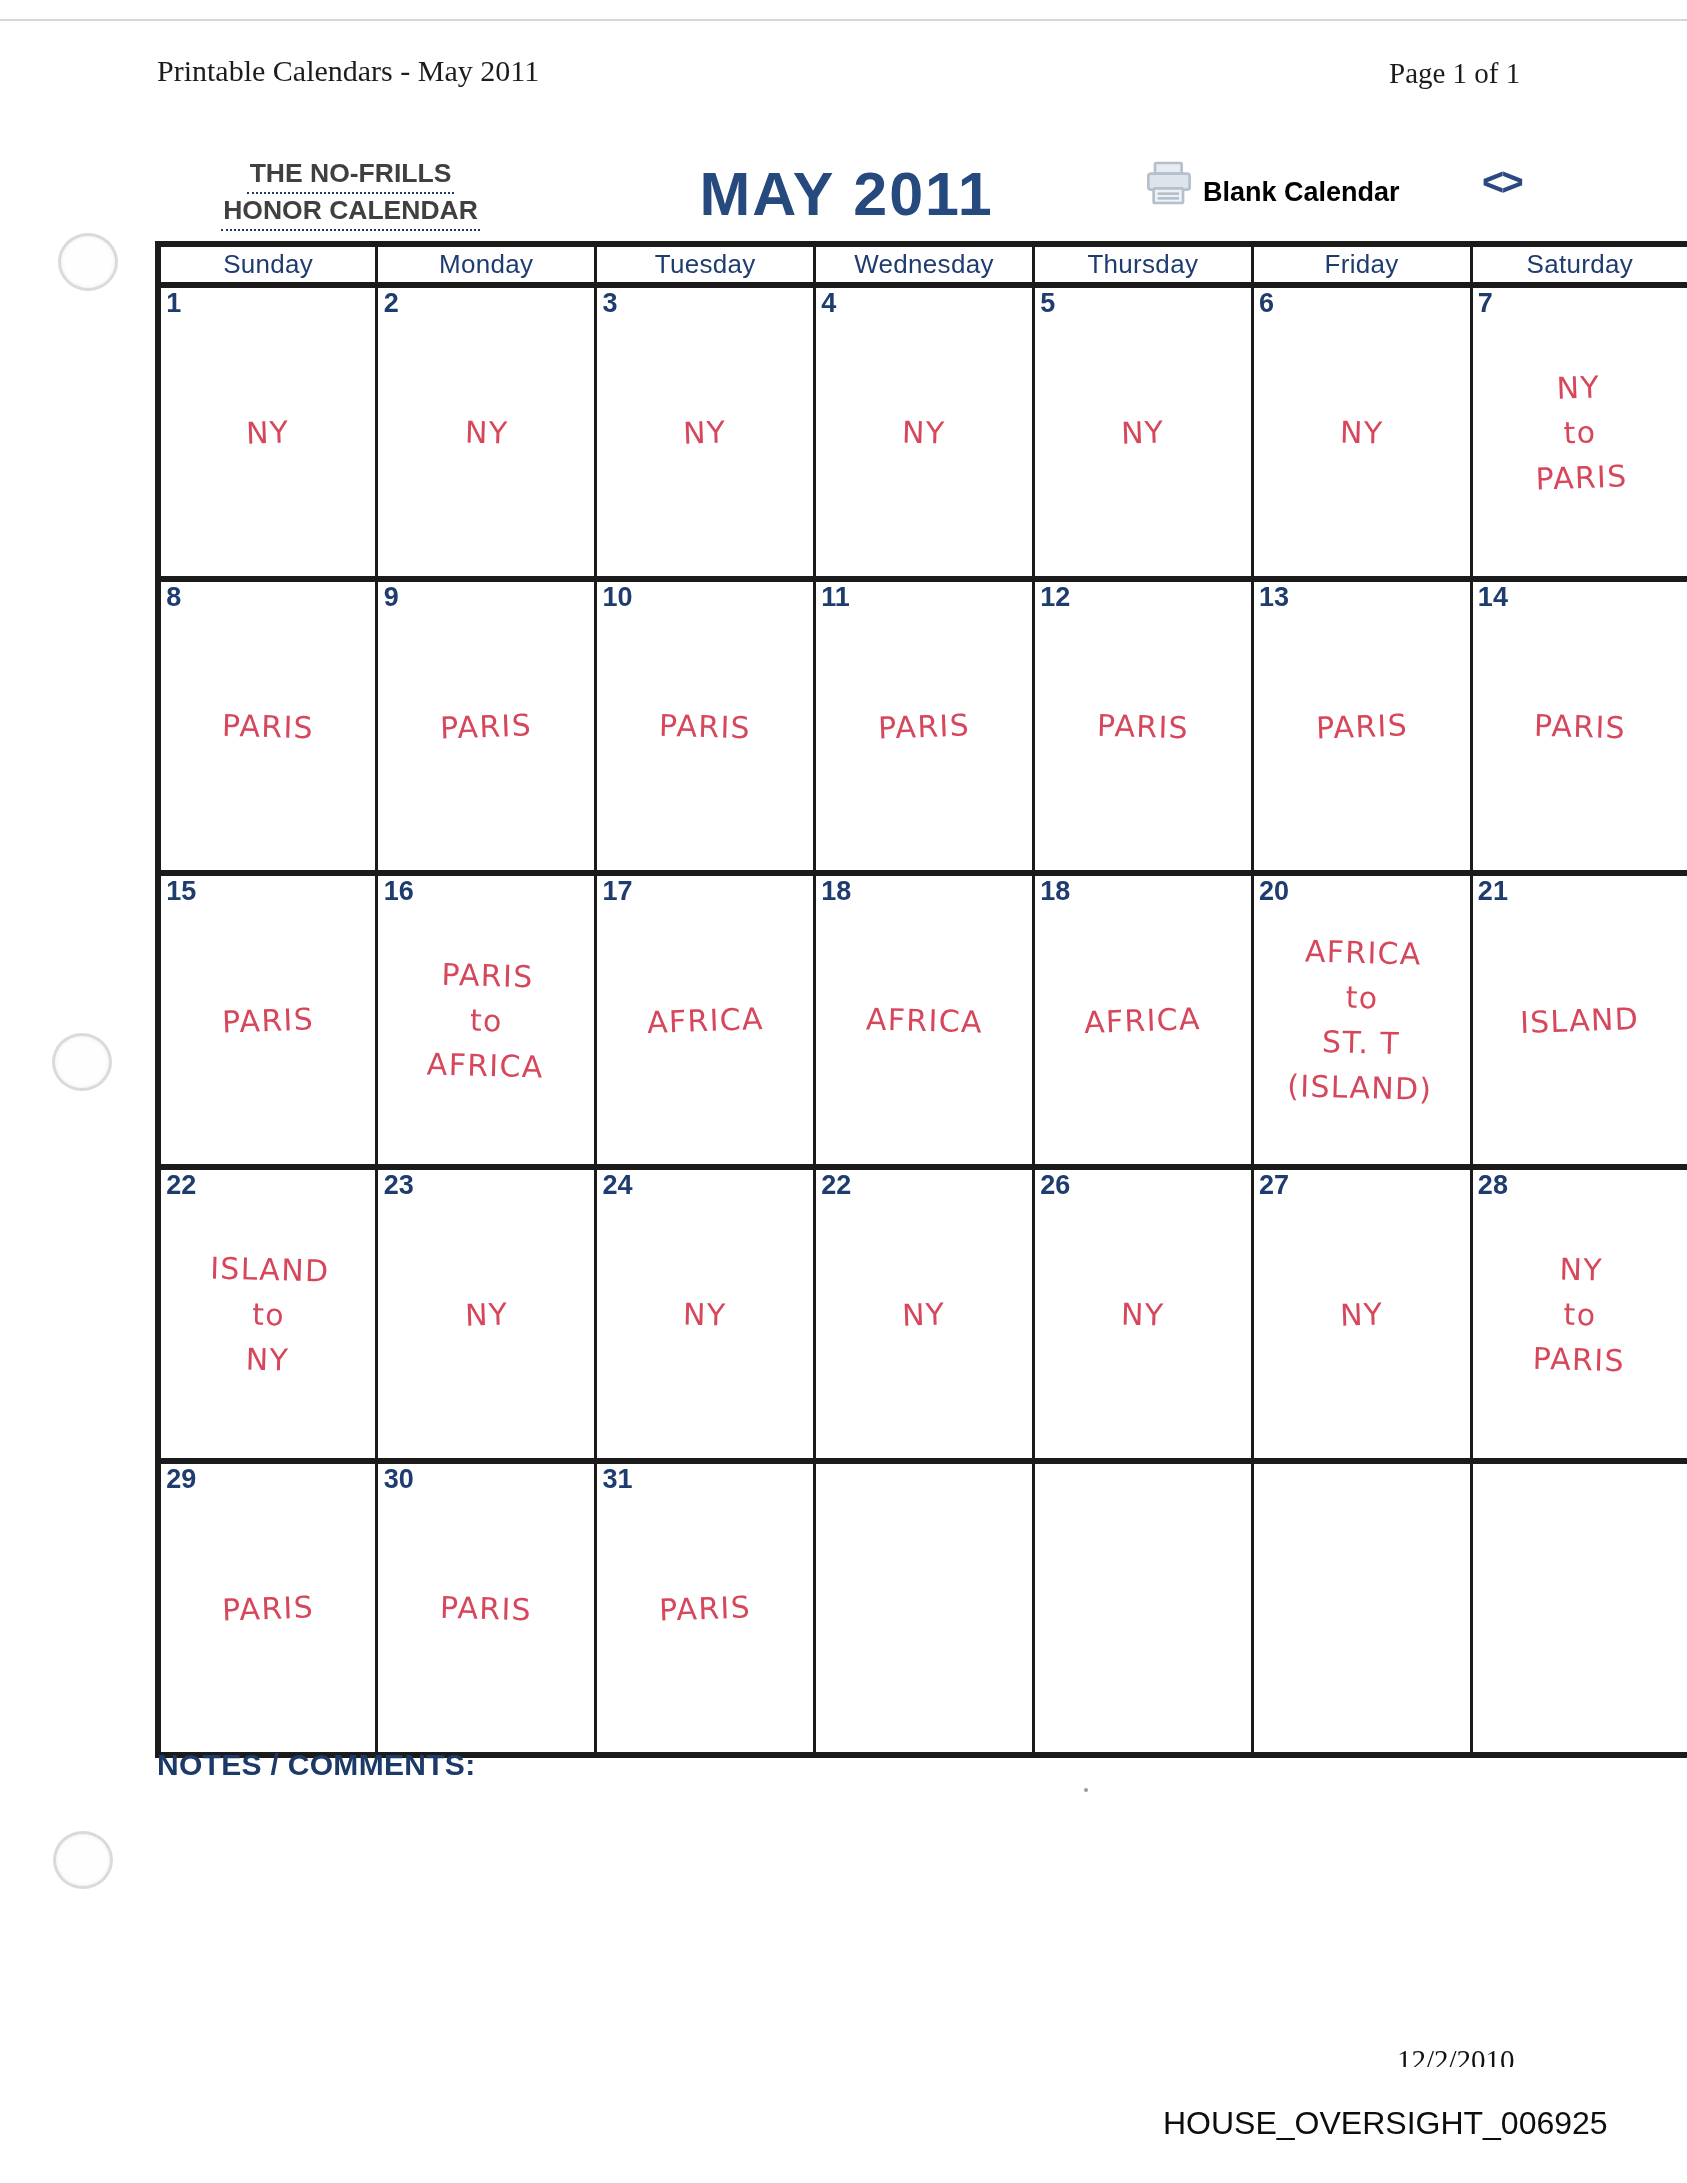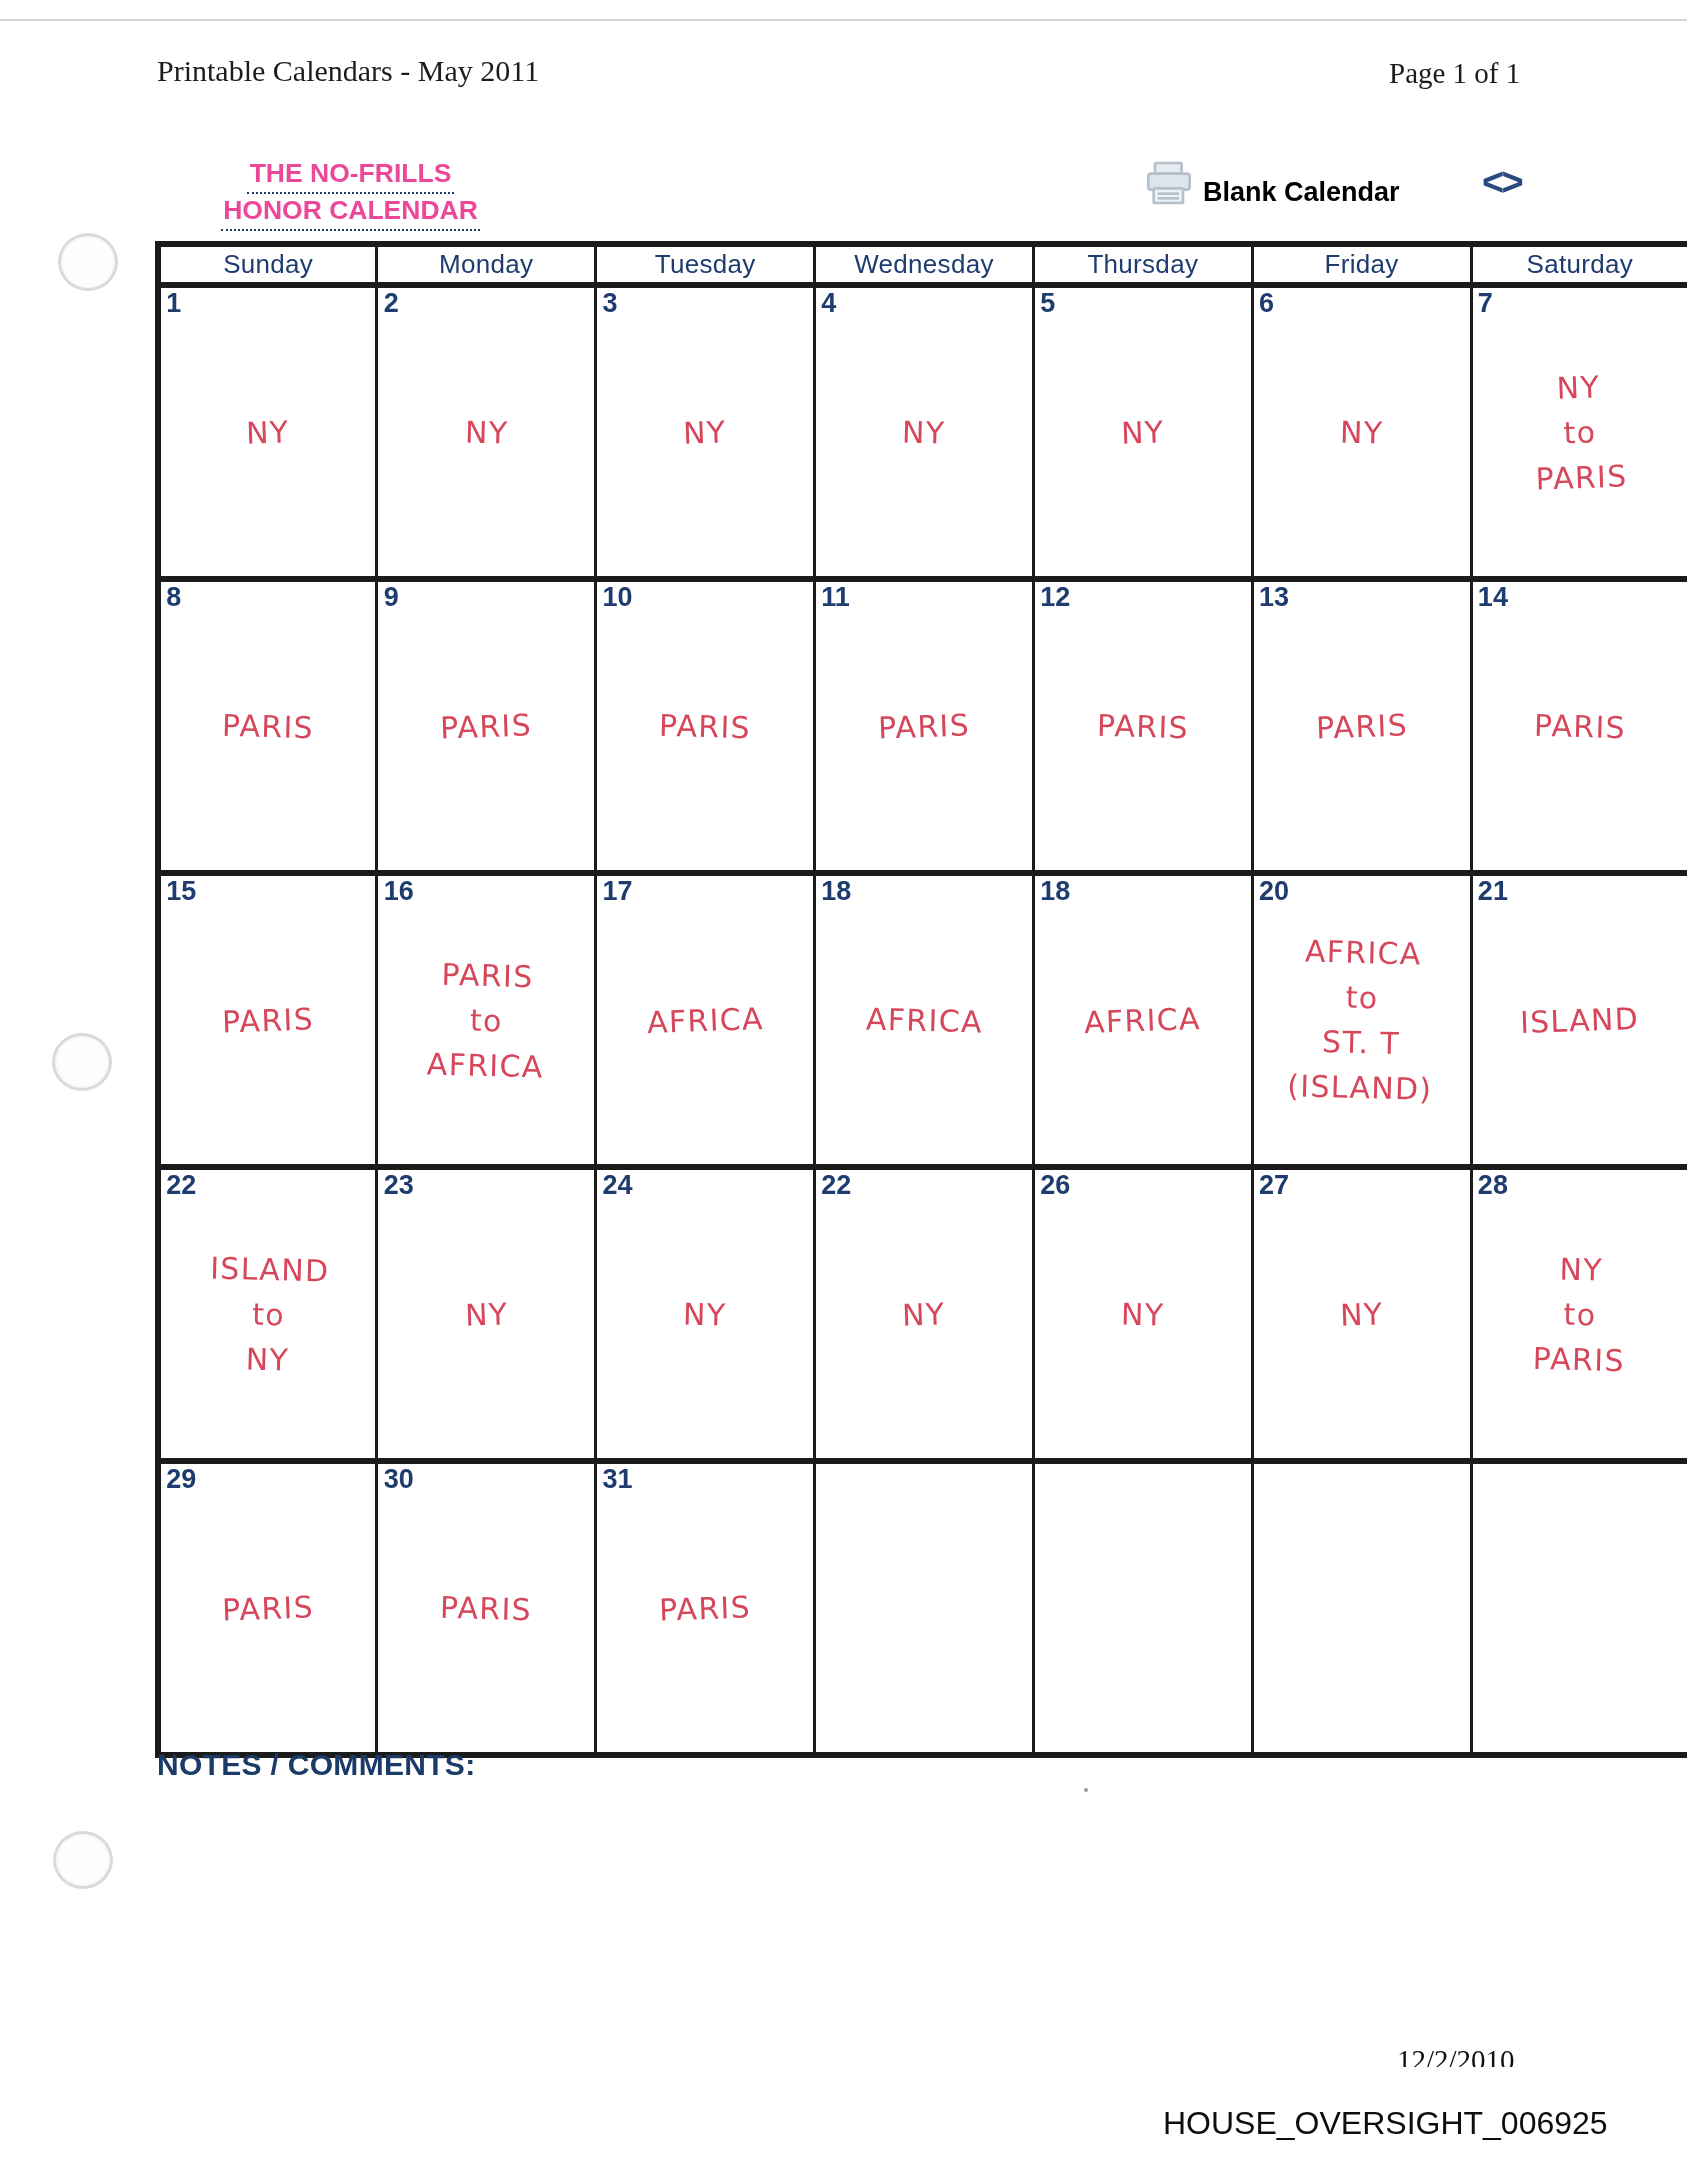--- a/index.html
+++ b/index.html
@@ -8,21 +8,21 @@
     overflow:hidden;font-family:"Liberation Sans",sans-serif;
   }
   .scan-topline{position:absolute;top:18.5px;left:0;width:100%;height:2px;background:#d6d6d6;}
   .punch{position:absolute;width:54px;height:52px;border-radius:50%;
     border:3.3px solid #dadada;background:#fefefe;box-shadow:inset 0 0 4px #eee;}
   .hdr-left{position:absolute;left:157px;top:54px;font-family:"Liberation Serif",serif;
     font-size:30px;color:#1c1c1c;}
   .hdr-right{position:absolute;left:1389px;top:57px;font-family:"Liberation Serif",serif;
     font-size:29px;color:#1c1c1c;}
   .brand{position:absolute;left:205px;top:157px;width:291px;text-align:center;
-    color:#ec4899;font-weight:bold;font-size:26.5px;line-height:1.28;}
+    color:#404040;font-weight:bold;font-size:26.5px;line-height:1.28;}
   .brand span{display:inline-block;border-bottom:2.6px dotted #1b3a68;padding:0 2.6px 1.3px 2.6px;}
   .cal-title{position:absolute;left:681px;top:159px;width:331px;text-align:center;
     color:#26497e;font-weight:bold;font-size:61px;letter-spacing:2px;}
   .printer{position:absolute;left:1143px;top:159px;}
   .blank-cal{position:absolute;left:1203px;top:177px;color:#000000;font-weight:bold;font-size:27px;}
   .nav-arrows{position:absolute;left:1482px;top:161px;color:#2a4a7f;font-weight:900;
     font-size:38px;letter-spacing:-2.6px;}
   table.cal{position:absolute;left:155px;top:241px;width:1538px;border-collapse:collapse;
     table-layout:fixed;border:6.6px solid #1b1b1b;}
   table.cal th{height:33px;border:3.3px solid #1b1b1b;border-bottom:6px solid #1b1b1b;
@@ -57,20 +57,21 @@
   <div class="punch" style="left:53px;top:1831px;"></div>
 
   <div class="hdr-left">Printable Calendars - May 2011</div>
   <div class="hdr-right">Page 1 of 1</div>
 
   <div class="brand">
     <span>THE NO-FRILLS</span><br>
     <span>HONOR CALENDAR</span>
   </div>
 
+  <div class="cal-title">MAY 2011</div>
 
   <div class="printer">
     <svg width="52" height="48" viewBox="0 0 78 72">
       <g fill="none" stroke="#b4c0cc" stroke-width="4">
         <rect x="18" y="6" width="40" height="16" rx="2" fill="#e7ecf0"></rect>
         <rect x="8" y="22" width="62" height="24" rx="4" fill="#dde4ea"></rect>
         <rect x="16" y="44" width="44" height="22" rx="2" fill="#eef2f5"></rect>
         <line x1="22" y1="52" x2="54" y2="52"></line>
         <line x1="22" y1="59" x2="54" y2="59"></line>
       </g>

